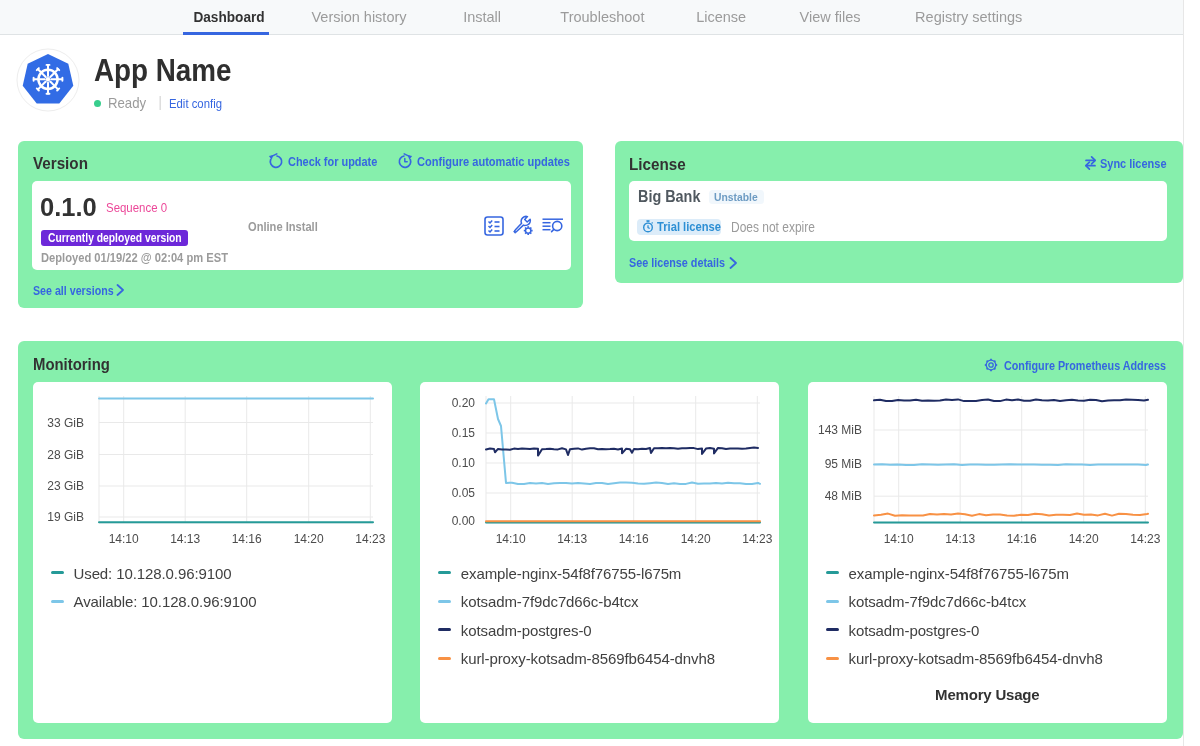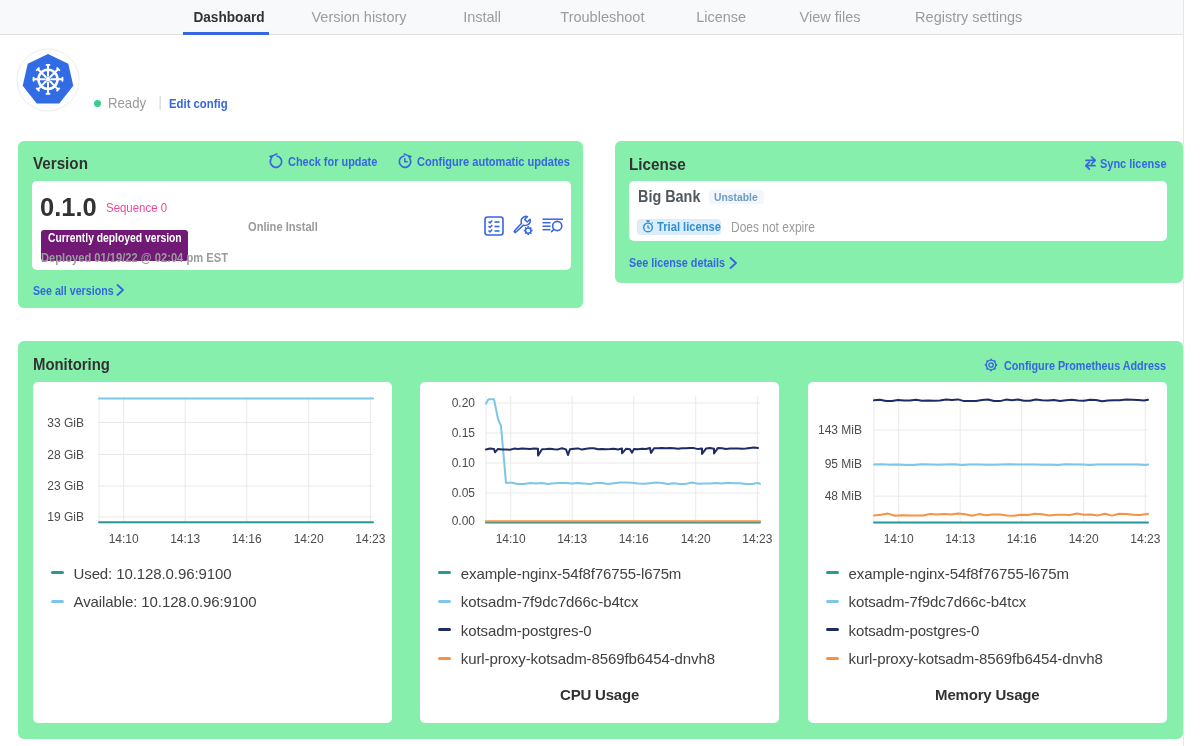--- a/index.html
+++ b/index.html
@@ -5,28 +5,28 @@
 #root { position:relative; width:1200px; height:746px; }
 .nav { position:absolute; left:0; top:0; width:1183px; height:35px; background:#f7f9fa; border-bottom:1px solid #dfe3e5; }
 .tab { position:absolute; top:9px; font-size:14.5px; color:#9b9b9b; white-space:nowrap; transform:translateX(-50%); }
 .tab.active { color:#323232; font-weight:700; transform:translateX(-50%) scaleX(0.94); }
 .underline { position:absolute; left:182.5px; top:32px; width:86.5px; height:3px; background:#3666e0; }
 .scrollstrip { position:absolute; left:1183px; top:0; width:17px; height:746px; background:#ffffff; border-left:1px solid #e7e7e7; }
 .appname { position:absolute; left:94px; top:53px; font-size:31px; font-weight:700; color:#2f2f2f; }
 .statusrow { position:absolute; left:94px; top:94.5px; font-size:15px; color:#9b9b9b; height:16px; line-height:16px; }
 .dot { display:inline-block; width:7px; height:7px; border-radius:50%; background:#38ce8d; margin-right:7px; position:relative; top:-1px; }
 .sep { color:#d8d8d8; margin:0 7px; font-size:15px; position:relative; top:-1px; }
-.editcfg { color:#3666e0; font-weight:700; font-size:13.5px; }
+.editcfg { color:#3666e0; font-weight:400; font-size:13.5px; }
 .card { position:absolute; background:#86efac; border-radius:6px; }
 .cardtitle { position:absolute; font-size:16px; font-weight:700; color:#323232; white-space:nowrap; }
 .bluelink { position:absolute; font-size:13px; font-weight:700; color:#3666e0; white-space:nowrap; height:15px; line-height:15px; }
 .innercard { position:absolute; background:#ffffff; border-radius:5px; }
 .vernum { position:absolute; left:40px; top:193px; font-size:25.5px; font-weight:700; color:#323232; }
 .seq { position:absolute; left:105.5px; top:200px; font-size:13px; color:#ec4899; height:15px; line-height:15px; }
-.badge-green { position:absolute; left:40.5px; top:229.5px; width:147.5px; height:31px; line-height:16.5px; background:#701a75; color:#ffffff; font-size:12px; font-weight:700; padding-left:7px; border-radius:3px; overflow:hidden; }
+.badge-green { position:absolute; left:40.5px; top:229.5px; width:147.5px; height:16px; line-height:16.5px; background:#6d28d9; color:#ffffff; font-size:12px; font-weight:700; padding-left:7px; border-radius:3px; overflow:hidden; }
 .deployed { position:absolute; left:40.5px; top:250px; font-size:13px; font-weight:700; color:#9b9b9b; height:15px; line-height:15px; }
 .online { position:absolute; left:247.5px; top:219px; font-size:13px; font-weight:700; color:#9b9b9b; height:15px; line-height:15px; }
 .seelink { position:absolute; font-size:13px; font-weight:700; color:#3666e0; height:15px; line-height:15px; }
 .bigbank { position:absolute; left:637.8px; top:188px; font-size:16px; font-weight:700; color:#50585f; height:17px; line-height:17px; }
 .unstable { position:absolute; left:709.3px; top:189.5px; width:55px; height:14.5px; line-height:14.5px; background:#f1f7fc; color:#6d9bc3; font-size:11.5px; font-weight:700; padding-left:5px; border-radius:3.5px; overflow:hidden; }
 .trial { position:absolute; left:636.6px; top:218.5px; width:84.5px; height:16.5px; line-height:16px; background:#dcecf9; color:#2e8fd4; font-size:13px; font-weight:700; padding-left:5px; border-radius:4px; white-space:nowrap; overflow:hidden; }
 .noexpire { position:absolute; left:731px; top:219.5px; font-size:14px; font-weight:400; color:#9b9b9b; height:15px; line-height:15px; }
 .panel { position:absolute; top:41px; width:359.5px; height:341px; background:#ffffff; border-radius:5px; }
 .lrow { position:absolute; left:18px; height:14px; line-height:14px; font-size:15px; color:#414141; white-space:nowrap; letter-spacing:-0.1px; }
 .dash { display:inline-block; width:13px; height:3px; border-radius:1.5px; vertical-align:middle; margin-right:10px; position:relative; top:-1px; }
@@ -68,20 +68,21 @@
           <line x1="-1.5" y1="-14.4" x2="1.5" y2="-14.4" transform="rotate(45)"></line>
           <line x1="-1.5" y1="-14.4" x2="1.5" y2="-14.4" transform="rotate(90)"></line>
           <line x1="-1.5" y1="-14.4" x2="1.5" y2="-14.4" transform="rotate(135)"></line>
           <line x1="-1.5" y1="-14.4" x2="1.5" y2="-14.4" transform="rotate(180)"></line>
           <line x1="-1.5" y1="-14.4" x2="1.5" y2="-14.4" transform="rotate(225)"></line>
           <line x1="-1.5" y1="-14.4" x2="1.5" y2="-14.4" transform="rotate(270)"></line>
           <line x1="-1.5" y1="-14.4" x2="1.5" y2="-14.4" transform="rotate(315)"></line>
         </g>
       </g>
     </svg>
+<div class="appname"><span style="display:inline-block;transform:scaleX(0.897);transform-origin:0 50%;white-space:nowrap;">App Name</span></div>
 <div class="statusrow"><span class="dot"></span><span style="display:inline-block;transform:scaleX(0.88);transform-origin:0 50%">Ready</span><span class="sep">|</span><span class="editcfg"><span style="display:inline-block;transform:scaleX(0.84);transform-origin:0 50%;white-space:nowrap;">Edit config</span></span></div>
 
 <div class="card" style="left:17.5px;top:140.5px;width:565.5px;height:167px"></div>
 <div class="cardtitle" style="left:33px;top:155px"><span style="display:inline-block;transform:scaleX(0.95);transform-origin:0 50%;white-space:nowrap;">Version</span></div>
 <svg width="16" height="16" viewBox="0 0 16 16" style="position:absolute;left:267.5px;top:152.5px">
       <path d="M 8.99 2.99 A 5.7 5.7 0 1 1 2.64 6.65" fill="none" stroke="#3666e0" stroke-width="1.7" stroke-linecap="round"></path>
       <path d="M 0.9 3.1 L 5.5 2.1 L 3.6 6.8 Z" fill="#3666e0"></path>
       <path d="M 3.6 3.4 L 8.8 0.9" fill="none" stroke="#3666e0" stroke-width="1.5" stroke-linecap="round"></path>
     </svg>
 <div class="bluelink" style="left:288px;top:153.5px"><span style="display:inline-block;transform:scaleX(0.841);transform-origin:0 50%;white-space:nowrap;">Check for update</span></div>
@@ -222,21 +223,20 @@
 <text x="90.7" y="160.5" text-anchor="middle" font-size="12" fill="#4c4c4c">14:10</text>
 <text x="152.2" y="160.5" text-anchor="middle" font-size="12" fill="#4c4c4c">14:13</text>
 <text x="213.7" y="160.5" text-anchor="middle" font-size="12" fill="#4c4c4c">14:16</text>
 <text x="275.7" y="160.5" text-anchor="middle" font-size="12" fill="#4c4c4c">14:20</text>
 <text x="337.3" y="160.5" text-anchor="middle" font-size="12" fill="#4c4c4c">14:23</text>
         </svg>
     <div class="lrow" style="top:184px"><span class="dash" style="background:#259a98"></span><span class="ltxt">example-nginx-54f8f76755-l675m</span></div>
 <div class="lrow" style="top:212.6px"><span class="dash" style="background:#7dc6e8"></span><span class="ltxt">kotsadm-7f9dc7d66c-b4tcx</span></div>
 <div class="lrow" style="top:241.2px"><span class="dash" style="background:#1f2c63"></span><span class="ltxt">kotsadm-postgres-0</span></div>
 <div class="lrow" style="top:269.8px"><span class="dash" style="background:#f89144"></span><span class="ltxt">kurl-proxy-kotsadm-8569fb6454-dnvh8</span></div>
-    <div class="ptitle">CPU Usage</div>
   </div>
   <div class="panel" style="left:790px">
     <svg width="359" height="168" viewBox="0 0 359 168" style="position:absolute;top:0;left:0">
           <line x1="66" y1="14" x2="66" y2="141" stroke="#e9e9e9" stroke-width="1"></line>
 <line x1="90.7" y1="14" x2="90.7" y2="141" stroke="#e9e9e9" stroke-width="1"></line>
 <line x1="152.2" y1="14" x2="152.2" y2="141" stroke="#e9e9e9" stroke-width="1"></line>
 <line x1="213.7" y1="14" x2="213.7" y2="141" stroke="#e9e9e9" stroke-width="1"></line>
 <line x1="275.7" y1="14" x2="275.7" y2="141" stroke="#e9e9e9" stroke-width="1"></line>
 <line x1="337.3" y1="14" x2="337.3" y2="141" stroke="#e9e9e9" stroke-width="1"></line>
 <line x1="66" y1="48" x2="340" y2="48" stroke="#e9e9e9" stroke-width="1"></line>

